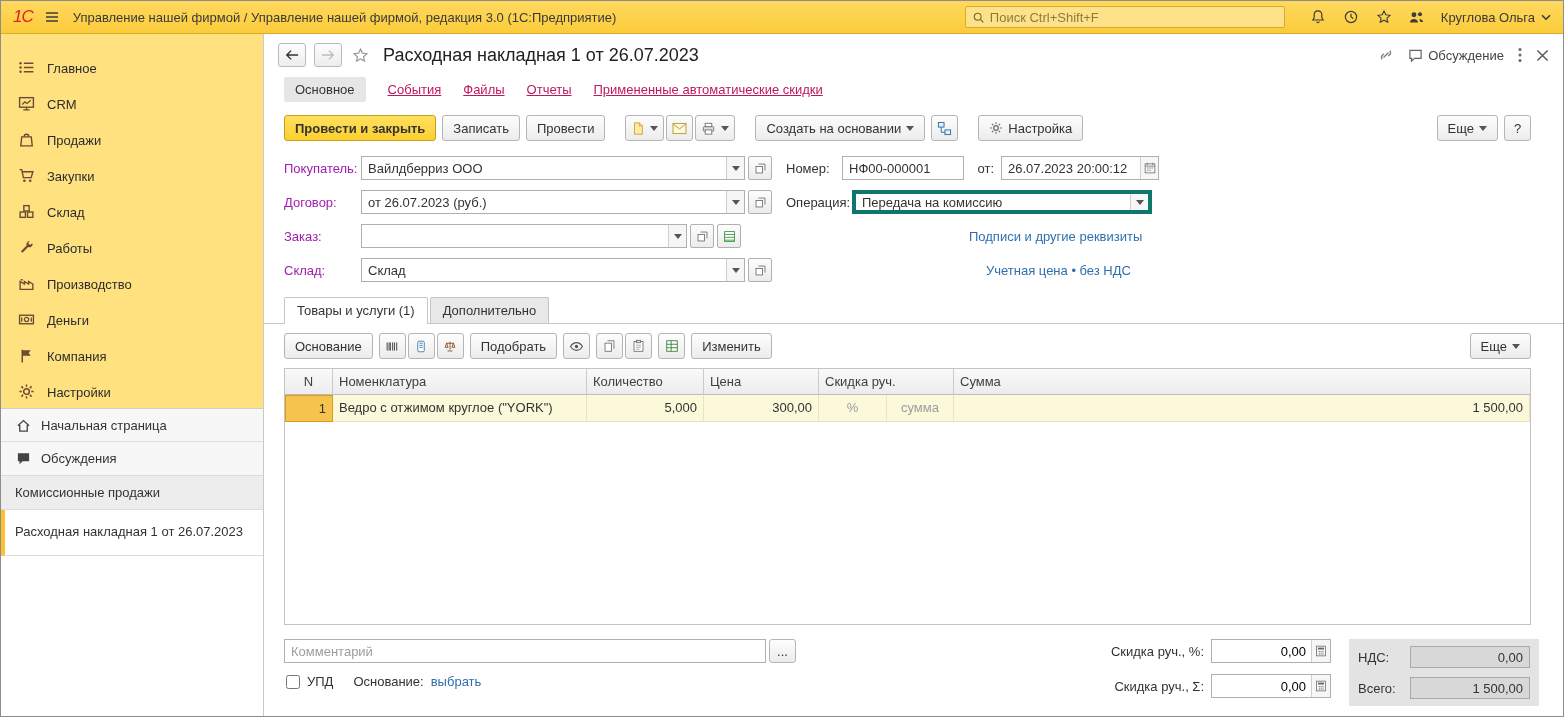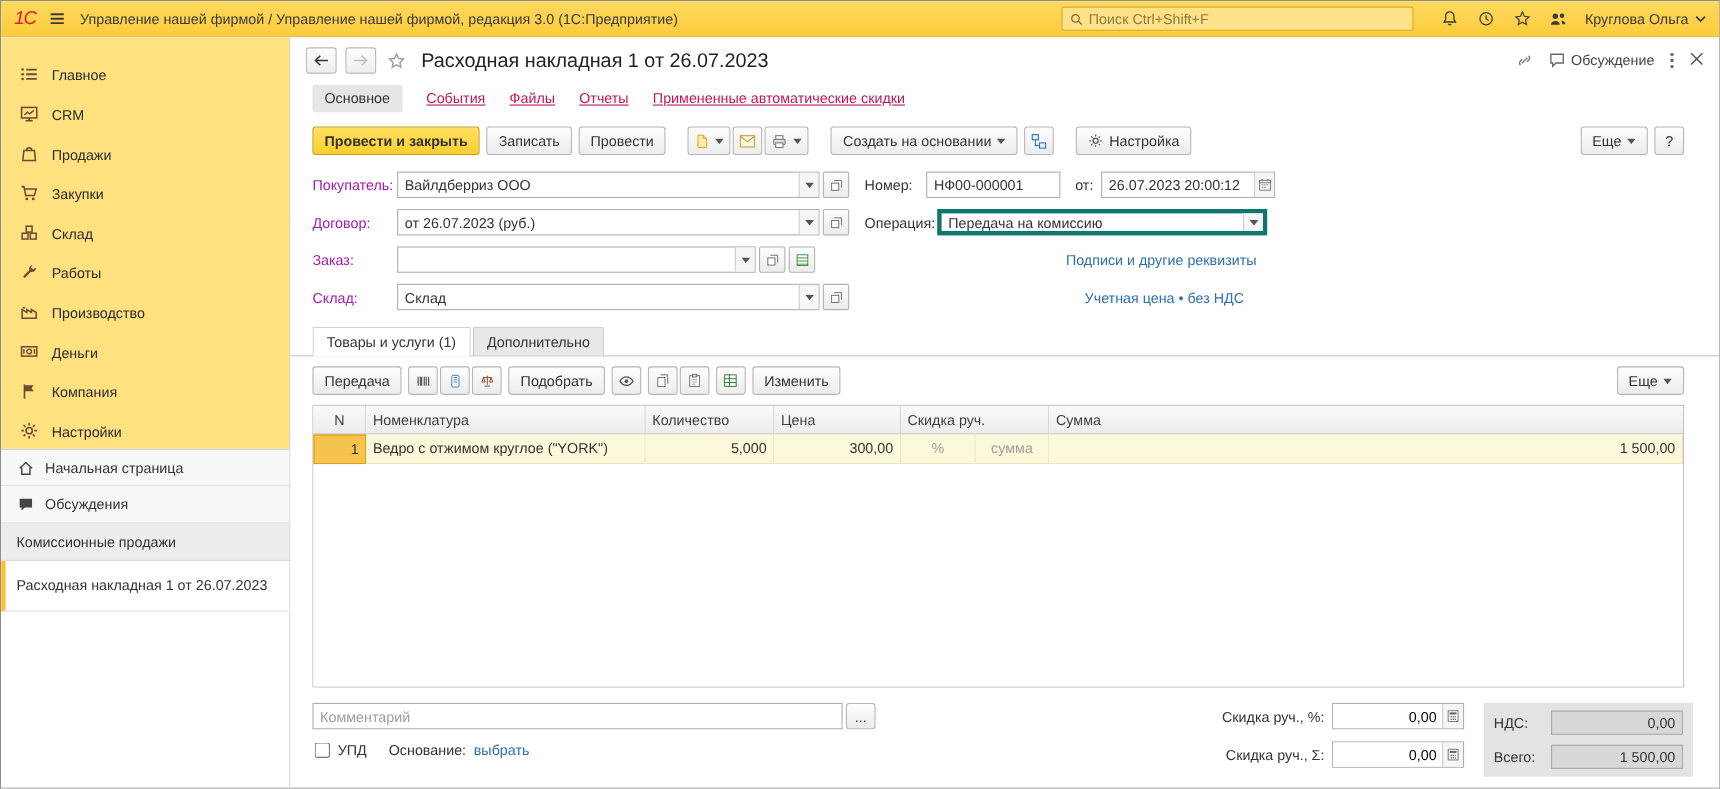--- a/index.html
+++ b/index.html
@@ -30,21 +30,21 @@
 .sf-item .sicon{width:16px;height:16px;color:#444;flex:0 0 16px;display:flex;align-items:center;justify-content:center}
 
 .main{flex:1;display:flex;flex-direction:column;min-width:0;background:#fff}
 
 
 .doc-head{display:flex;align-items:center;padding:9px 14px 2px 14px;gap:8px}
 .navbtn{width:28px;height:24px;border:1px solid #b9b9b9;border-radius:3px;background:linear-gradient(#fdfdfd,#ededed);display:flex;align-items:center;justify-content:center;cursor:pointer;color:#333}
 .navbtn.disabled{color:#bdbdbd}
 .fav{color:#9d9d9d;margin-left:2px}
 .doc-title{font-size:18px;color:#222;margin-left:6px;white-space:nowrap}
-.dh-right{margin-left:auto;display:flex;align-items:flex-start;gap:14px;color:#555}
+.dh-right{margin-left:auto;display:flex;align-items:center;gap:14px;color:#555}
 .dh-right .lbl{color:#444}
 .hbtn{display:flex;align-items:center;gap:5px;cursor:pointer}
 
 
 .nav-tabs{display:flex;align-items:center;gap:22px;padding:8px 14px 6px 20px}
 .ntab{color:#be185d;text-decoration:underline;cursor:pointer;white-space:nowrap}
 .ntab.active{color:#333;text-decoration:none;background:#e6e6e6;border-radius:2px;padding:5px 11px}
 
 
 .btn{display:inline-flex;align-items:center;gap:5px;height:26px;padding:0 10px;background:linear-gradient(#fdfdfd,#ececec);border:1px solid #b5b5b5;border-radius:3px;font-size:13px;color:#333;cursor:pointer;white-space:nowrap}
@@ -546,21 +546,21 @@
           </div>
         </div>
       </div>
 
       <div class="sheet-tabs">
         <span class="stab active">Товары и услуги (1)</span>
         <span class="stab">Дополнительно</span>
       </div>
 
       <div class="toolbar" style="padding-top:9px;padding-bottom:9px">
-        <button class="btn">Передача</button>
+        <button class="btn">Основание</button>
         <div class="tgroup">
           <button class="btn icon">
             <span>
                 <svg width="14" height="13" viewBox="0 0 16 16">
                   <path d="M2 3v10M4.4 3v10M6 3v10M8.8 3v10M11 3v10M13.8 3v10" stroke="#333" stroke-width="1.1"></path>
                 </svg>
               </span>
           </button>
           <button class="btn icon">
             <span>

